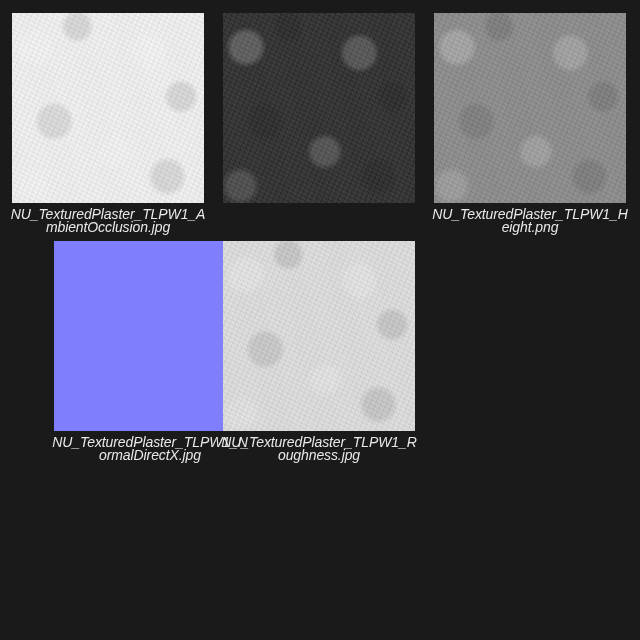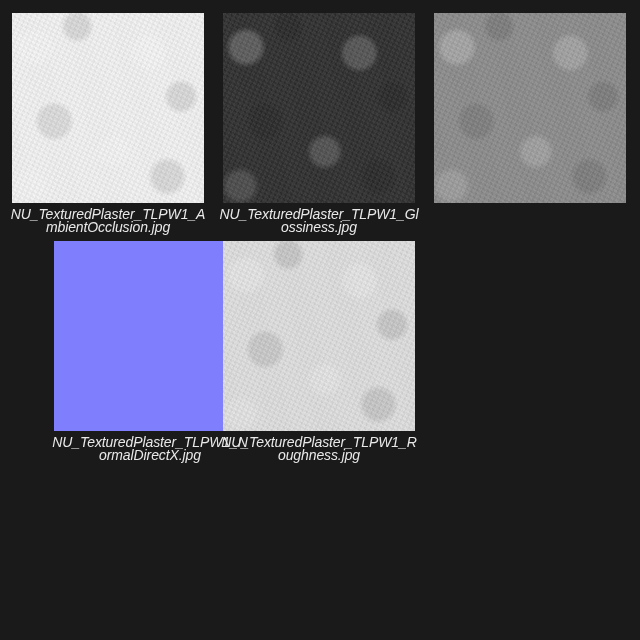--- a/index.html
+++ b/index.html
@@ -87,25 +87,25 @@
 
 <div id="file-grid">
 
   <div class="file-item" style="left:12px; top:13px;">
     <div class="thumb" style="background-color: rgb(241, 241, 241);"></div>
     <div class="file-label">NU_TexturedPlaster_TLPW1_AmbientOcclusion.jpg</div>
   </div>
 
   <div class="file-item" style="left:223px; top:13px;">
     <div class="thumb" style="background-color: rgb(46, 46, 46);"></div>
-    <div class="file-label">NU_TexturedPlaster_TLPW1_Glossiness.jpg</div>
   </div>
 
   <div class="file-item" style="left:434px; top:13px;">
     <div class="thumb" style="background-color: rgb(139, 139, 139);"></div>
+    <div class="file-label">NU_TexturedPlaster_TLPW1_Height.png</div>
   </div>
 
   <div class="file-item" style="left:12px; top:241px;padding-left:42px;">
     <div class="thumb flat" style="background-color: rgb(127, 127, 254);"></div>
     <div class="file-label">NU_TexturedPlaster_TLPW1_NormalDirectX.jpg</div>
   </div>
 
   <div class="file-item" style="left:223px; top:241px;">
     <div class="thumb" style="background-color: rgb(221, 221, 221);"></div>
     <div class="file-label">NU_TexturedPlaster_TLPW1_Roughness.jpg</div>

